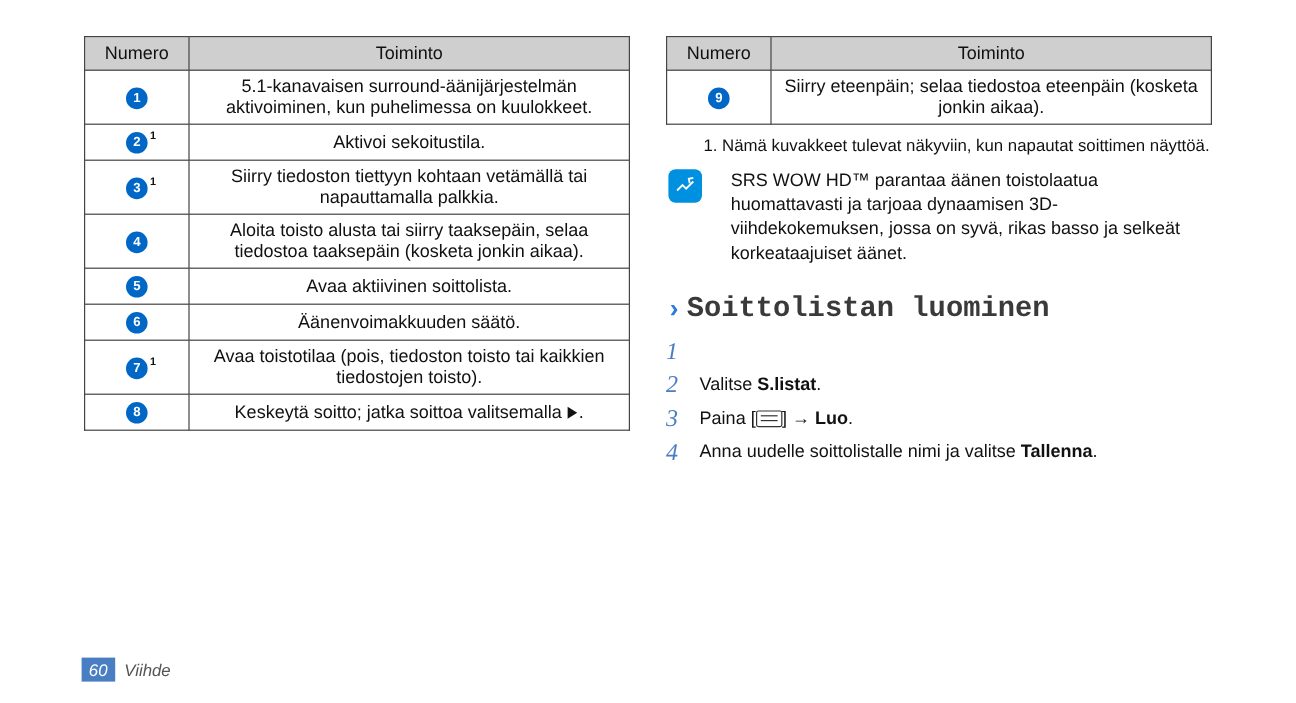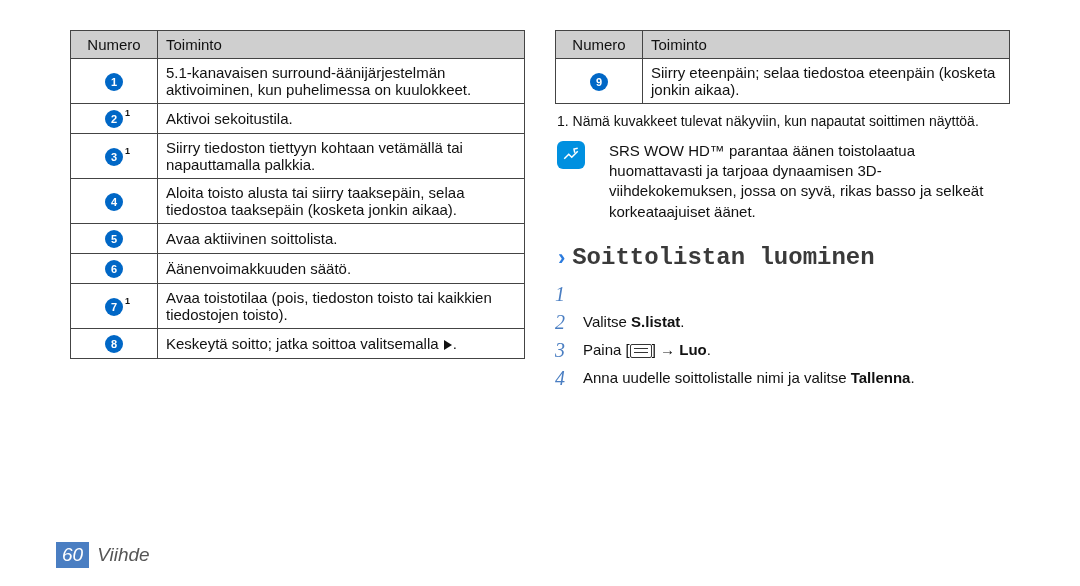--- a/index.html
+++ b/index.html
@@ -25,21 +25,21 @@
     min-width: 0;
   }
   table {
     border-collapse: collapse;
     width: 100%;
     font-size: 15px;
   }
   th, td {
     border: 1px solid #444;
     padding: 5px 8px;
-    text-align: left;
+    text-align: center;
     vertical-align: middle;
   }
   th {
     background: #cfcfcf;
     font-weight: normal;
   }
   .num-col { width: 70px; text-align: center; }
   .numcircle {
     display: inline-block;
     width: 18px; height: 18px;
@@ -57,20 +57,21 @@
     position: absolute;
     top: -6px;
     right: -7px;
     font-size: 9px;
     color: #111;
   }
   .footnote {
     font-size: 14px;
     margin: 8px 2px 0 2px;
     line-height: 1.35;
+    text-align: right;
   }
   .notebox {
     display: flex;
     align-items: flex-start;
     margin: 10px 2px 0 2px;
     gap: 24px;
     font-size: 15px;
     line-height: 1.35;
   }
   .noteicon {
@@ -115,23 +116,23 @@
     font-style: italic;
     font-family: Georgia, 'Times New Roman', serif;
     color: #4a7ec2;
     font-size: 20px;
     width: 18px;
     flex-shrink: 0;
     line-height: 1.1;
   }
   .footer {
     position: absolute;
-    left: 56px;
+    left: 68px;
     bottom: 18px;
-    font-size: 19px;
+    font-size: 14px;
     font-style: italic;
     color: #555;
     display: flex;
     align-items: center;
     gap: 8px;
   }
   .footer .pagenum {
     background: #4a7ec2;
     color: #fff;
     font-style: italic;

